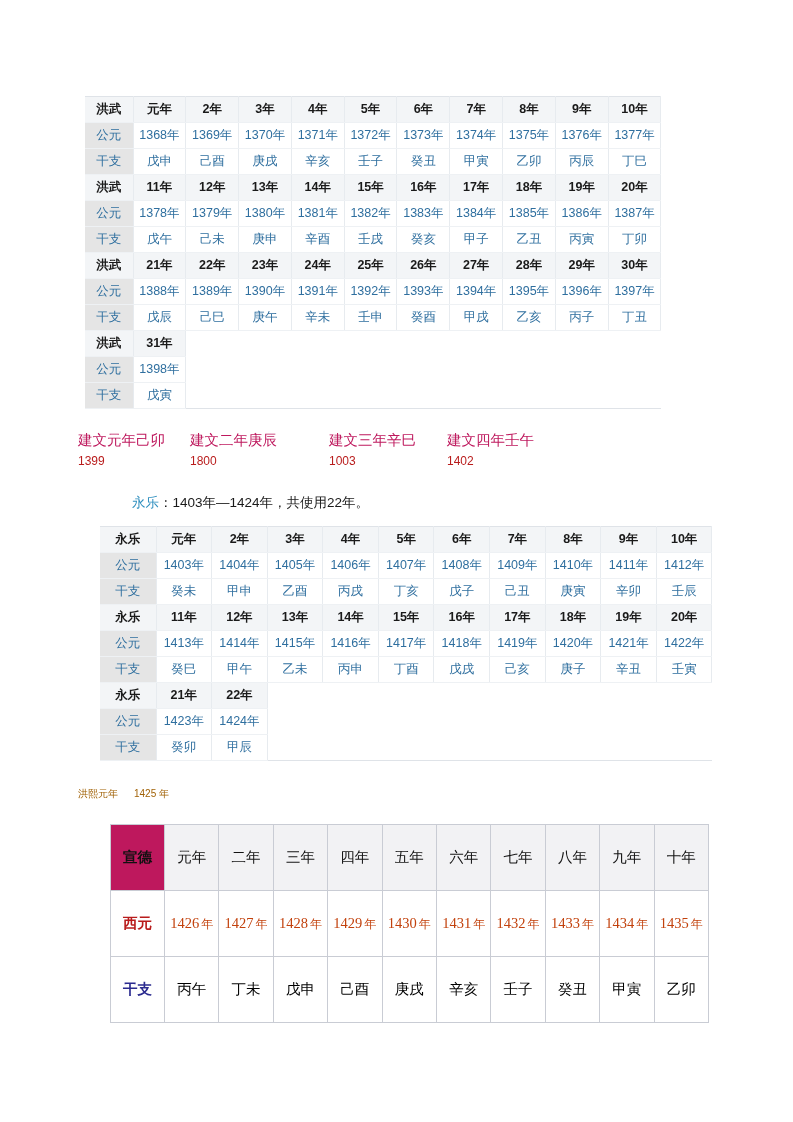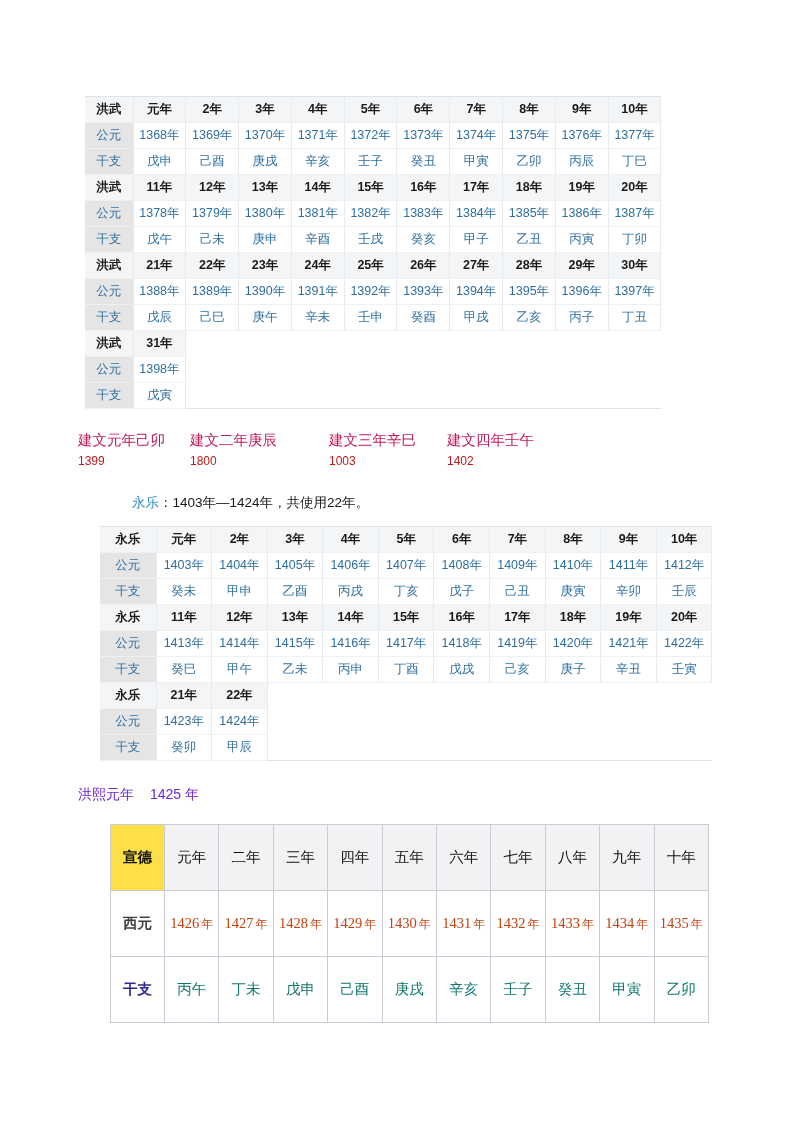--- a/index.html
+++ b/index.html
@@ -122,23 +122,23 @@
     white-space: nowrap;
     margin-left: 20px;
   }
   #yongle-intro .era-name { color: #2f8fbf; }
 
   
   #hongxi-line {
     position: absolute;
     left: 78px;
     top: 784px;
-    font-size: 14px;
+    font-size: 10px;
     line-height: 20px;
-    color: #6d28d9;
+    color: #a16207;
     white-space: nowrap;
   }
   #hongxi-line .hx-year {
     font-family: "Liberation Sans", "DejaVu Sans", sans-serif;
     margin-left: 16px;
   }
 
   
   #table-xuande {
     position: absolute;
@@ -160,36 +160,36 @@
     overflow: hidden;
   }
   #table-xuande tr.xr-head td { height: 63px; }
   #table-xuande tr.xr-ce   td { height: 63px; }
   #table-xuande tr.xr-gz   td { height: 63px; }
   #table-xuande td.lbl {
     background: #f2f2f4;
     font-weight: bold;
   }
   #table-xuande tr.xr-head td.lbl { color: #111111; }
-  #table-xuande tr.xr-ce   td.lbl { color: #404040; text-align: center; }
+  #table-xuande tr.xr-ce   td.lbl { color: #b91c1c; text-align: center; }
   #table-xuande tr.xr-gz   td.lbl { color: #2b2b8f; }
   #table-xuande tr.xr-head td { background: #f2f2f4; color: #111111; }
-  #table-xuande tr.xr-head td.lbl { background: #fde047; }
+  #table-xuande tr.xr-head td.lbl { background: #be185d; }
   #table-xuande tr.xr-ce td {
     background: #ffffff;
     color: #c2410c;
     font-family: "Liberation Serif", "DejaVu Serif", serif;
   }
   #table-xuande tr.xr-ce td .yr {
     font-size: 12px;
     margin-left: 2px;
   }
   #table-xuande tr.xr-gz td {
     background: #ffffff;
-    color: #0f766e;
+    color: #000000;
   }
 </style>
 </head>
 <body>
 
 <table id="table-hongwu" class="era-table">
   <colgroup>
     <col class="c-lbl">
       <col class="c-v">
       <col class="c-v">

